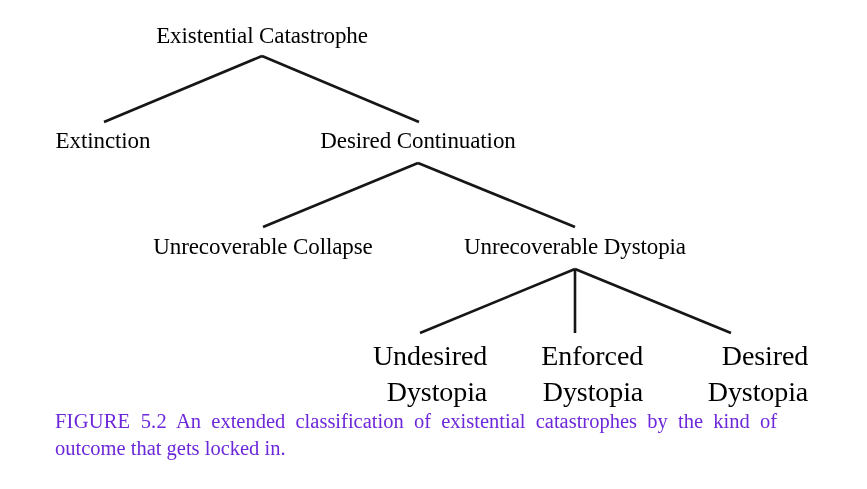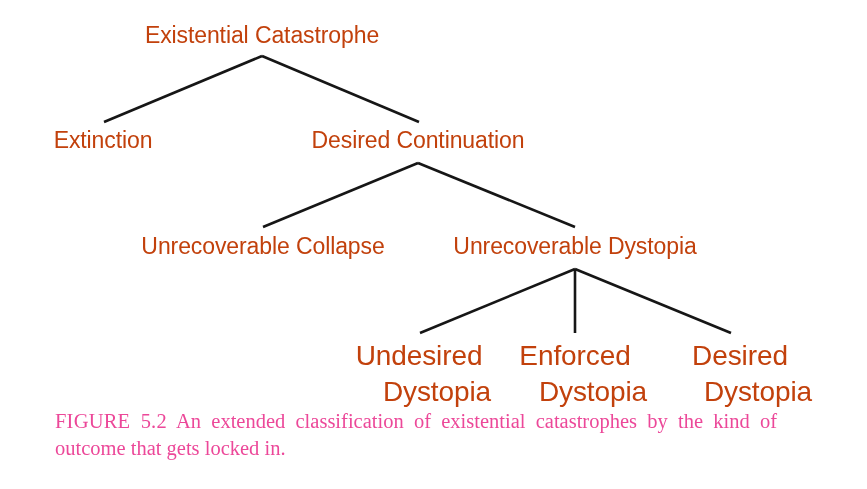--- a/index.html
+++ b/index.html
@@ -38,23 +38,23 @@
     top: 0;
     width: 867px;
     height: 400px;
     pointer-events: none;
   }
 
   .node {
     position: absolute;
     transform: translateX(-50%);
     white-space: nowrap;
-    text-align: center;
-    color: #c2410c;
-    font-family: Liberation Sans, sans-serif;
+    text-align: right;
+    color: #000000;
+    font-family: Liberation Serif, serif;
     font-weight: 400;
     letter-spacing: -0.1px;
   }
 
   .node-line {
     display: block;
     line-height: 1.0;
   }
 
   
@@ -67,21 +67,21 @@
     margin-top: 8px;
     margin-left: 36px;
   }
 
   
   #figure-caption {
     position: absolute;
     left: 55px;
     top: 408px;
     width: 722px;
-    color: #ec4899;
+    color: #6d28d9;
     font-family: "Liberation Serif", serif;
     font-size: 20.5px;
     line-height: 27px;
     text-align: justify;
     text-justify: inter-word;
   }
   #figure-caption .cap-lead {
     letter-spacing: 0.2px;
   }
 </style>

